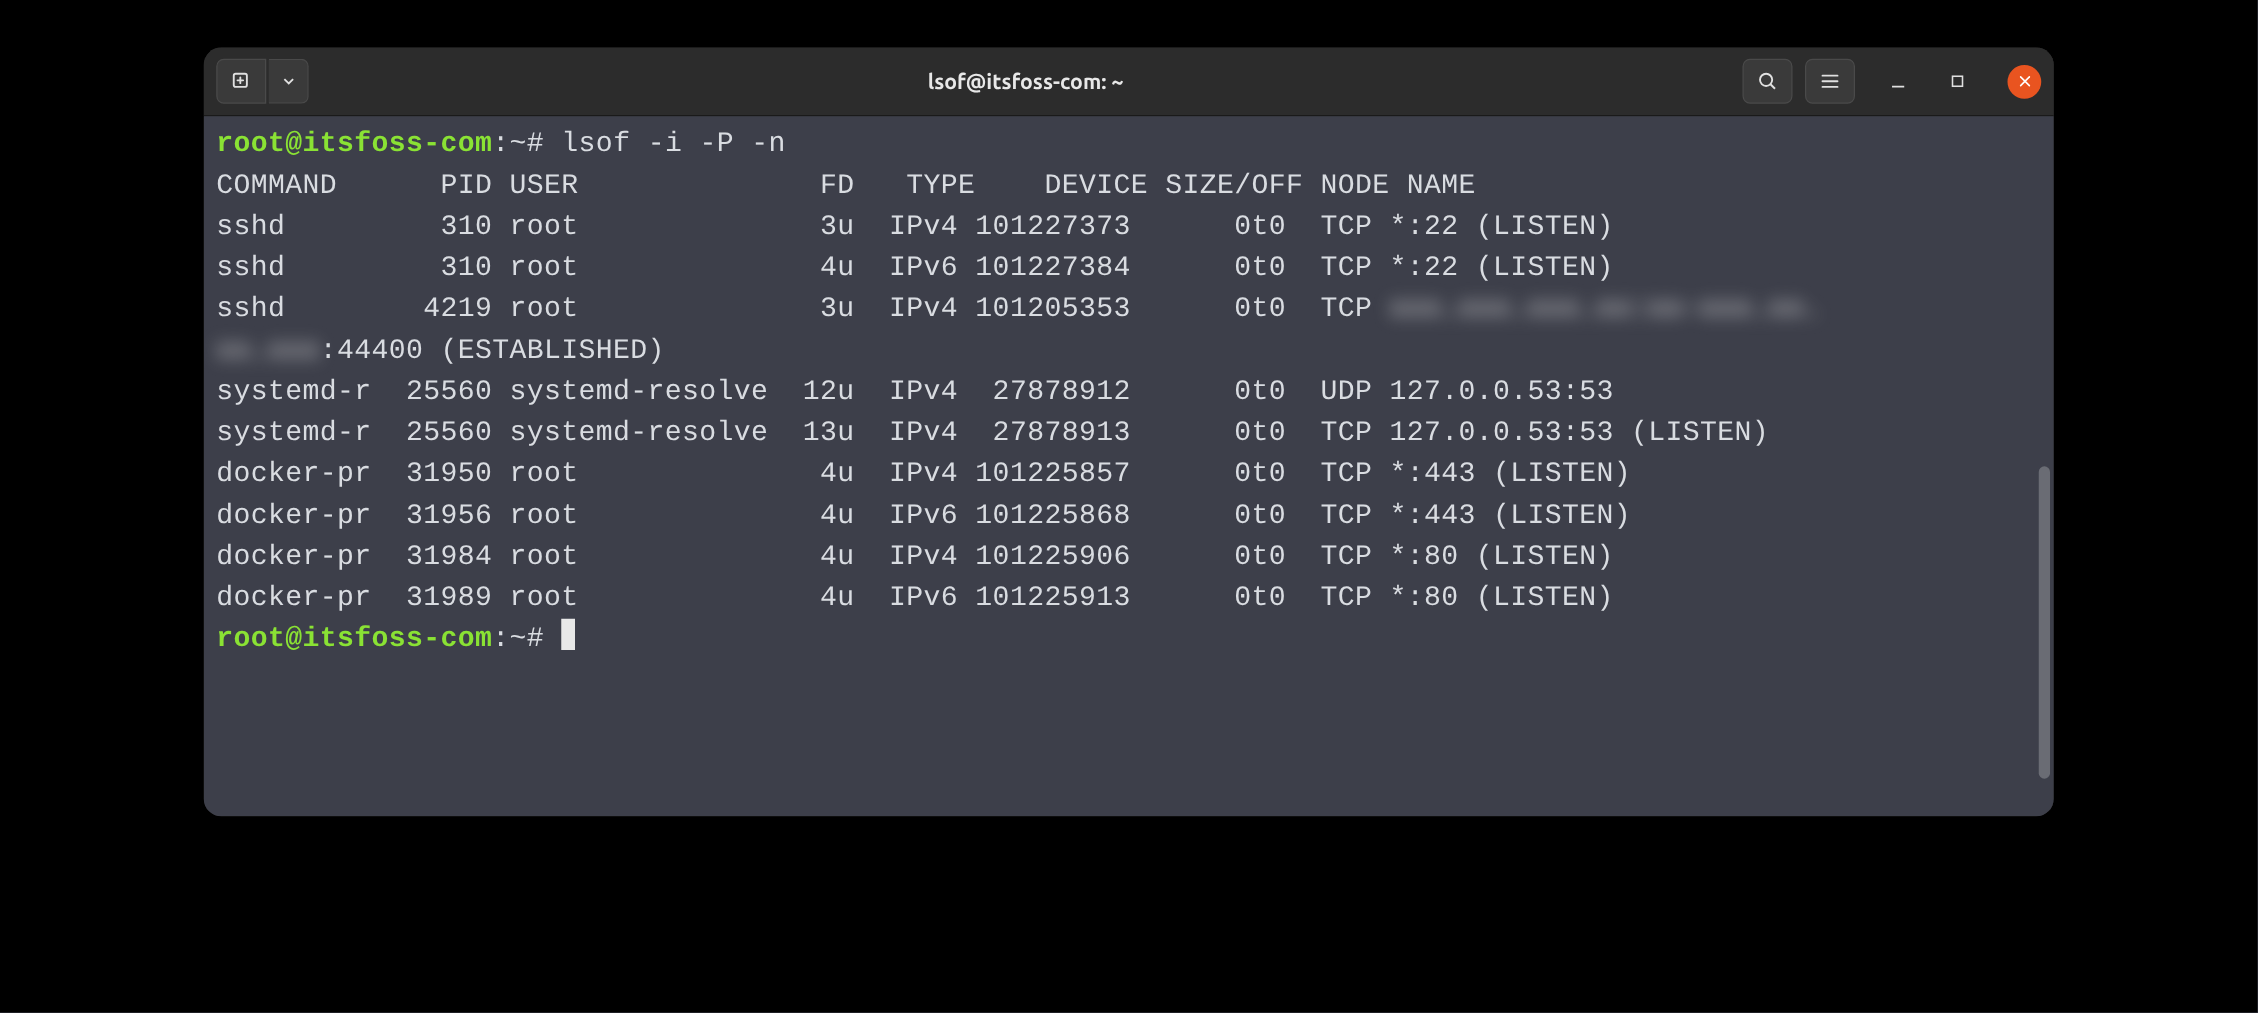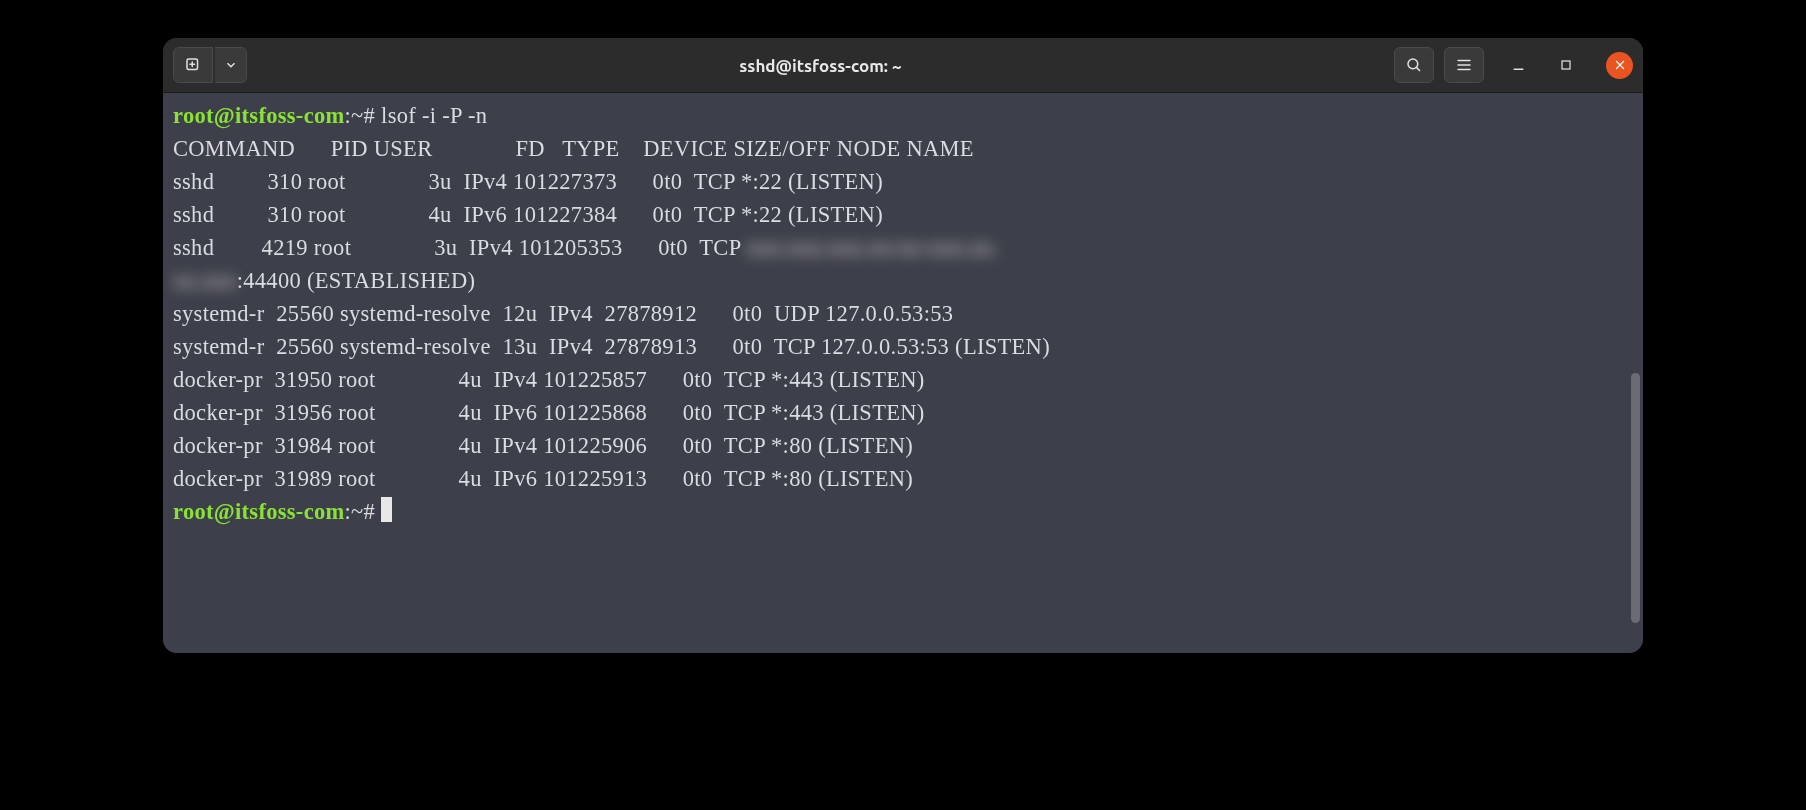--- a/index.html
+++ b/index.html
@@ -91,21 +91,21 @@
       cursor: pointer;
       margin-left: 16px;
     }
     .close-btn svg { stroke: #fff; }
     .terminal {
       background: #3d3f4a;
       padding: 6px 10px 30px 10px;
       font-size: 22.5px;
       line-height: 33px;
       color: #d9dce1;
-      font-family: Liberation Serif, serif;
+      font-family: Liberation Mono, monospace;
       white-space: pre;
       letter-spacing: 0.3px;
       min-height: 560px;
       position: relative;
     }
     .prompt-user { color: #8ae234; font-weight: 700; }
     .prompt-path { color: #d9dce1; }
     .prompt-sym  { color: #d9dce1; }
     .cmd { color: #d9dce1; }
     .cursor {
@@ -141,21 +141,21 @@
             <rect x="4" y="4" width="14" height="14" rx="2"></rect>
             <path d="M11 8v6M8 11h6" stroke-linecap="round"></path>
           </svg>
       </div>
       <div class="tb-btn drop">
         <svg width="14" height="14" viewBox="0 0 24 24" fill="none" stroke="#e0e0e0" stroke-width="2.5">
             <polyline points="6 9 12 15 18 9"></polyline>
           </svg>
       </div>
     </div>
-    <div class="tb-title">sshd@itsfoss-com: ~</div>
+    <div class="tb-title">lsof@itsfoss-com: ~</div>
     <div class="tb-right">
       <div class="tb-btn">
         <svg width="18" height="18" viewBox="0 0 24 24" fill="none" stroke="#e0e0e0" stroke-width="2">
             <circle cx="10.5" cy="10.5" r="6.5"></circle>
             <line x1="20" y1="20" x2="15.2" y2="15.2"></line>
           </svg>
       </div>
       <div class="tb-btn">
         <svg width="18" height="18" viewBox="0 0 24 24" fill="none" stroke="#e0e0e0" stroke-width="2" stroke-linecap="round">
             <line x1="4" y1="6" x2="20" y2="6"></line>

